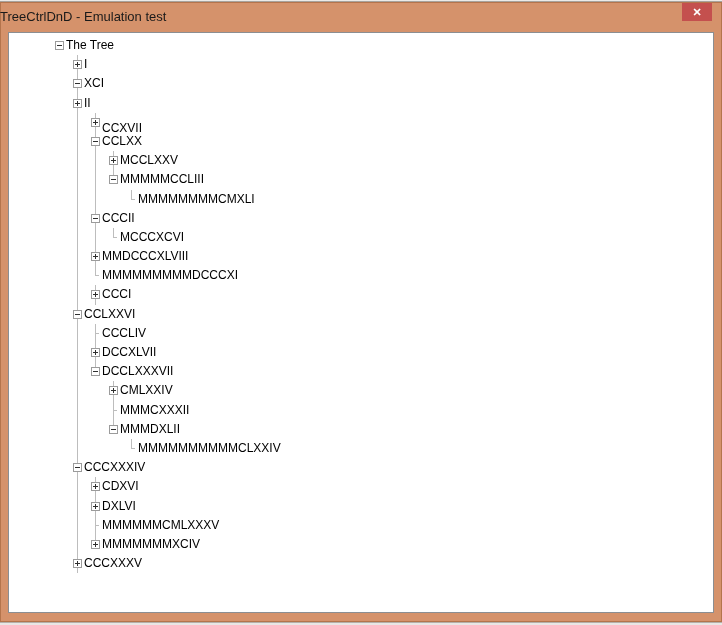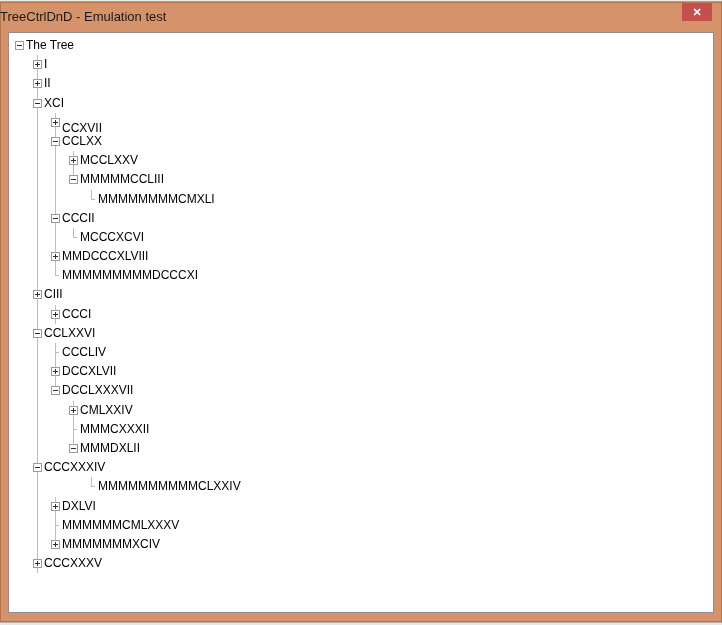--- a/index.html
+++ b/index.html
@@ -33,21 +33,21 @@
     font-size:13px;color:#1A1A1A;
   }
   .close-btn{
     position:absolute;top:1px;right:10px;width:30px;height:18px;
     background:var(--close);border:0;cursor:default;
     color:#fff;font-size:11px;font-weight:bold;line-height:18px;
     text-align:center;padding:0;font-family:"Liberation Sans",sans-serif;
   }
   .tree-wrap{
     position:absolute;left:8px;right:8px;top:30px;height:581px;
-    background:#fff;border:1px solid var(--treeborder);overflow:hidden;
+    background:#fff;border:1px solid var(--treeborder);overflow:hidden;padding-left:40px;
   }
   .tree{
     position:relative;width:100%;height:100%;padding-top:3px;
   }
   .tv-row{position:relative;height:var(--rowh);}
   .tv-vline{position:absolute;width:1px;background:var(--line);}
   .tv-hline{position:absolute;height:1px;background:var(--line);}
   .tv-box{
     position:absolute;width:9px;height:9px;top:5px;
     background:#fff;border:1px solid var(--boxborder);
@@ -86,31 +86,31 @@
             <div class="h"></div>
             <div class="v"></div>
           </div>
           <span class="tv-label" style="left: 35px;">I</span>
         </div>
         <div class="tv-row">
           <div class="tv-vline" style="left: 28px; top: 0px; height: 19.2px;"></div>
           <div class="tv-hline" style="left: 28px; top: 9px; width: 4px;"></div>
           <div class="tv-box" style="left: 24px;">
             <div class="h"></div>
+          </div>
+          <span class="tv-label" style="left: 35px;">XCI</span>
+        </div>
+        <div class="tv-row">
+          <div class="tv-vline" style="left: 28px; top: 0px; height: 19.2px;"></div>
+          <div class="tv-hline" style="left: 28px; top: 9px; width: 4px;"></div>
+          <div class="tv-box" style="left: 24px;">
+            <div class="h"></div>
             <div class="v"></div>
           </div>
           <span class="tv-label" style="left: 35px;">II</span>
-        </div>
-        <div class="tv-row">
-          <div class="tv-vline" style="left: 28px; top: 0px; height: 19.2px;"></div>
-          <div class="tv-hline" style="left: 28px; top: 9px; width: 4px;"></div>
-          <div class="tv-box" style="left: 24px;">
-            <div class="h"></div>
-          </div>
-          <span class="tv-label" style="left: 35px;">XCI</span>
         </div>
         <div class="tv-row">
           <div class="tv-vline" style="left: 28px; top: 0px; height: 19.2px;"></div>
           <div class="tv-vline" style="left: 46px; top: 0px; height: 19.2px;"></div>
           <div class="tv-hline" style="left: 46px; top: 9px; width: 4px;"></div>
           <div class="tv-box" style="left: 42px;">
             <div class="h"></div>
             <div class="v"></div>
           </div>
           <span class="tv-label" style="left: 53px; margin-top: 6px;">CCXVII</span>
@@ -179,29 +179,20 @@
           <span class="tv-label" style="left: 53px;">MMDCCCXLVIII</span>
         </div>
         <div class="tv-row">
           <div class="tv-vline" style="left: 28px; top: 0px; height: 19.2px;"></div>
           <div class="tv-vline" style="left: 46px; top: 0px; height: 10px;"></div>
           <div class="tv-hline" style="left: 46px; top: 9px; width: 4px;"></div>
           <span class="tv-label" style="left: 53px;">MMMMMMMMMDCCCXI</span>
         </div>
         <div class="tv-row">
           <div class="tv-vline" style="left: 28px; top: 0px; height: 19.2px;"></div>
-          <div class="tv-hline" style="left: 28px; top: 9px; width: 4px;"></div>
-          <div class="tv-box" style="left: 24px;">
-            <div class="h"></div>
-            <div class="v"></div>
-          </div>
-          <span class="tv-label" style="left: 35px;">CIII</span>
-        </div>
-        <div class="tv-row">
-          <div class="tv-vline" style="left: 28px; top: 0px; height: 19.2px;"></div>
           <div class="tv-vline" style="left: 46px; top: 0px; height: 19.2px;"></div>
           <div class="tv-hline" style="left: 46px; top: 9px; width: 4px;"></div>
           <div class="tv-box" style="left: 42px;">
             <div class="h"></div>
             <div class="v"></div>
           </div>
           <span class="tv-label" style="left: 53px;">CCCI</span>
         </div>
         <div class="tv-row">
           <div class="tv-vline" style="left: 28px; top: 0px; height: 19.2px;"></div>
@@ -253,34 +244,44 @@
           <span class="tv-label" style="left: 71px;">MMMCXXXII</span>
         </div>
         <div class="tv-row">
           <div class="tv-vline" style="left: 28px; top: 0px; height: 19.2px;"></div>
           <div class="tv-vline" style="left: 64px; top: 0px; height: 10px;"></div>
           <div class="tv-hline" style="left: 64px; top: 9px; width: 4px;"></div>
           <div class="tv-box" style="left: 60px;">
             <div class="h"></div>
           </div>
           <span class="tv-label" style="left: 71px;">MMMDXLII</span>
-        </div>
-        <div class="tv-row">
-          <div class="tv-vline" style="left: 28px; top: 0px; height: 19.2px;"></div>
-          <div class="tv-hline" style="left: 28px; top: 9px; width: 4px;"></div>
-          <div class="tv-box" style="left: 24px;">
-            <div class="h"></div>
-          </div>
-          <span class="tv-label" style="left: 35px;">CCCXXXIV</span>
         </div>
         <div class="tv-row">
           <div class="tv-vline" style="left: 28px; top: 0px; height: 19.2px;"></div>
           <div class="tv-vline" style="left: 82px; top: 0px; height: 10px;"></div>
           <div class="tv-hline" style="left: 82px; top: 9px; width: 4px;"></div>
           <span class="tv-label" style="left: 89px;">MMMMMMMMMMCLXXIV</span>
+        </div>
+        <div class="tv-row">
+          <div class="tv-vline" style="left: 28px; top: 0px; height: 19.2px;"></div>
+          <div class="tv-hline" style="left: 28px; top: 9px; width: 4px;"></div>
+          <div class="tv-box" style="left: 24px;">
+            <div class="h"></div>
+          </div>
+          <span class="tv-label" style="left: 35px;">CCCXXXIV</span>
+        </div>
+        <div class="tv-row">
+          <div class="tv-vline" style="left: 28px; top: 0px; height: 19.2px;"></div>
+          <div class="tv-vline" style="left: 46px; top: 0px; height: 19.2px;"></div>
+          <div class="tv-hline" style="left: 46px; top: 9px; width: 4px;"></div>
+          <div class="tv-box" style="left: 42px;">
+            <div class="h"></div>
+            <div class="v"></div>
+          </div>
+          <span class="tv-label" style="left: 53px;">CDXVI</span>
         </div>
         <div class="tv-row">
           <div class="tv-vline" style="left: 28px; top: 0px; height: 19.2px;"></div>
           <div class="tv-vline" style="left: 46px; top: 0px; height: 19.2px;"></div>
           <div class="tv-hline" style="left: 46px; top: 9px; width: 4px;"></div>
           <div class="tv-box" style="left: 42px;">
             <div class="h"></div>
             <div class="v"></div>
           </div>
           <span class="tv-label" style="left: 53px;">DXLVI</span>

